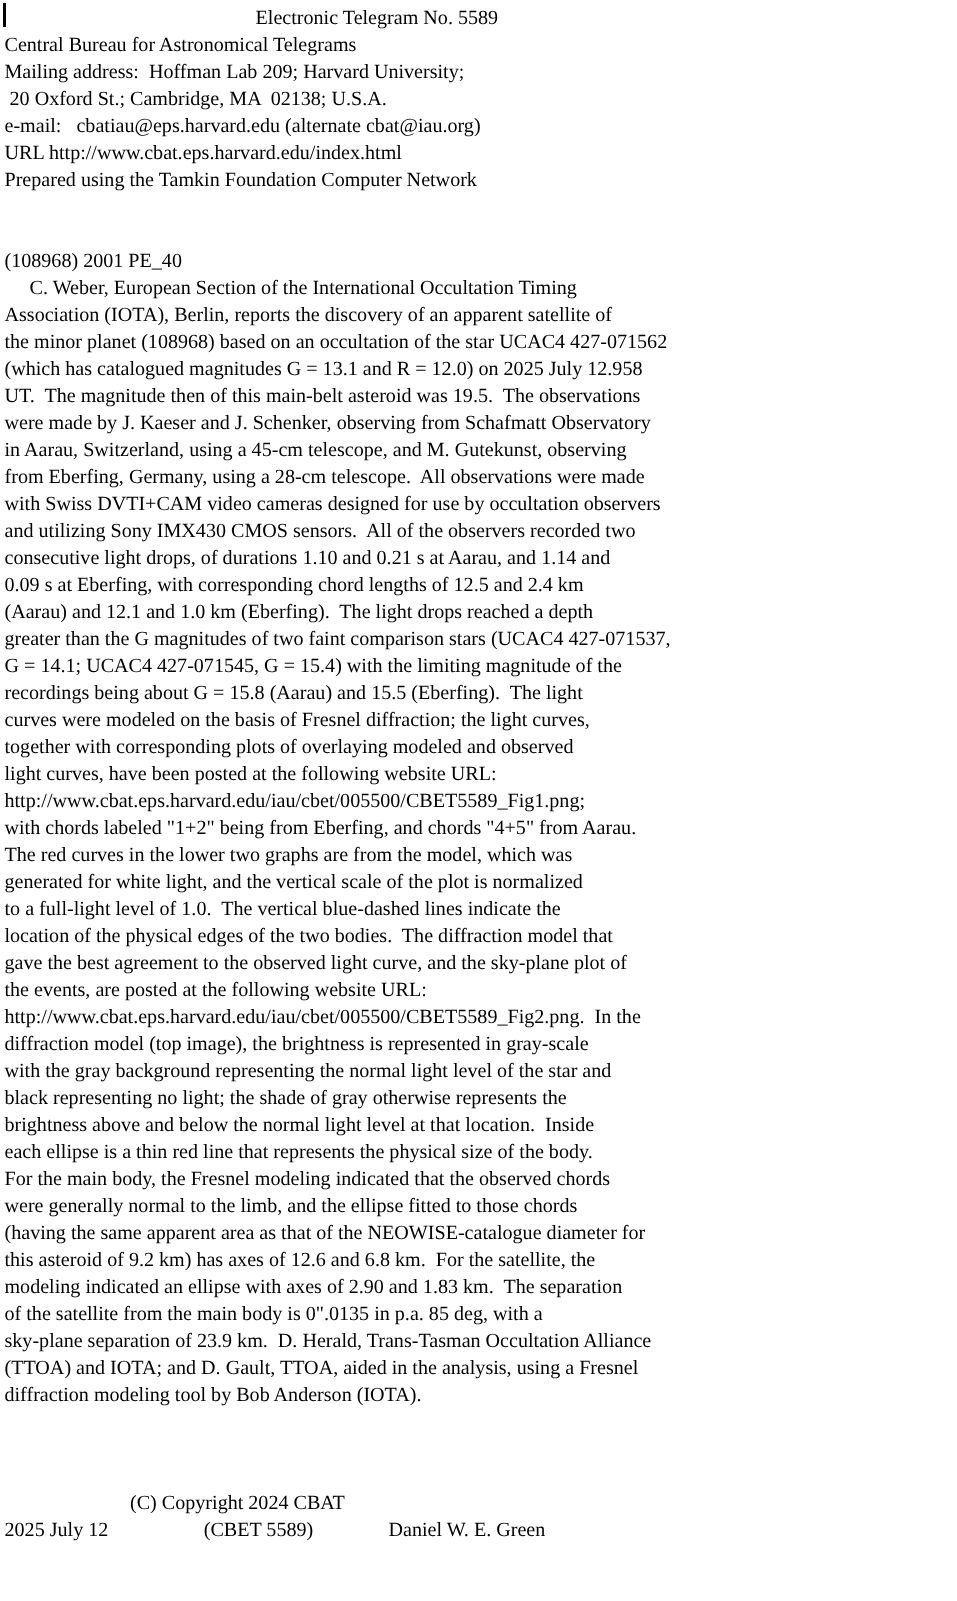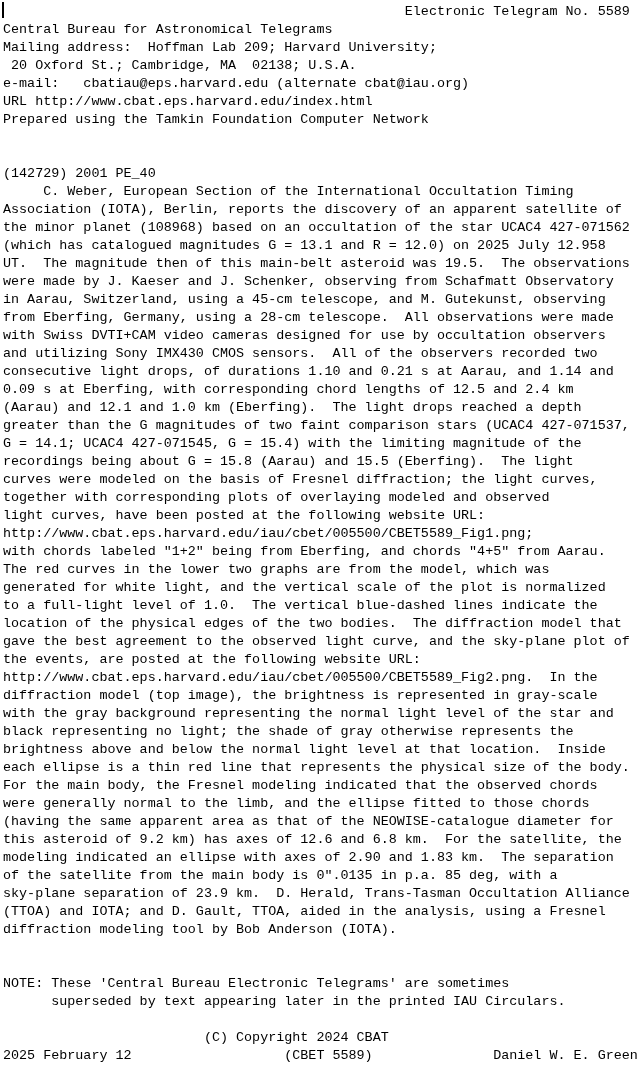--- a/index.html
+++ b/index.html
@@ -9,21 +9,21 @@
     width: 638px;
     height: 1067px;
     overflow: hidden;
   }
   .doc {
     position: relative;
     box-sizing: border-box;
     width: 638px;
     height: 844px;
     padding: 3px 0 0 3px;
-    font-family: Liberation Mono, monospace;
+    font-family: Liberation Serif, serif;
     font-size: 13.4px;
     line-height: 18px;
     color: #000000;
   }
   .doc pre {
     margin: 0;
     font: inherit;
     white-space: pre;
   }
   .gap2 { height: 36px; }  
@@ -46,21 +46,21 @@
   <pre>                                                  Electronic Telegram No. 5589
 Central Bureau for Astronomical Telegrams
 Mailing address:  Hoffman Lab 209; Harvard University;
  20 Oxford St.; Cambridge, MA  02138; U.S.A.
 e-mail:   cbatiau@eps.harvard.edu (alternate cbat@iau.org)
 URL http://www.cbat.eps.harvard.edu/index.html
 Prepared using the Tamkin Foundation Computer Network</pre>
 
   <div class="gap2"></div>
 
-  <pre>(142729) 2001 PE_40</pre>
+  <pre>(108968) 2001 PE_40</pre>
 
   <pre>     C. Weber, European Section of the International Occultation Timing
 Association (IOTA), Berlin, reports the discovery of an apparent satellite of
 the minor planet (108968) based on an occultation of the star UCAC4 427-071562
 (which has catalogued magnitudes G = 13.1 and R = 12.0) on 2025 July 12.958
 UT.  The magnitude then of this main-belt asteroid was 19.5.  The observations
 were made by J. Kaeser and J. Schenker, observing from Schafmatt Observatory
 in Aarau, Switzerland, using a 45-cm telescope, and M. Gutekunst, observing
 from Eberfing, Germany, using a 28-cm telescope.  All observations were made
 with Swiss DVTI+CAM video cameras designed for use by occultation observers
@@ -93,21 +93,19 @@
 (having the same apparent area as that of the NEOWISE-catalogue diameter for
 this asteroid of 9.2 km) has axes of 12.6 and 6.8 km.  For the satellite, the
 modeling indicated an ellipse with axes of 2.90 and 1.83 km.  The separation
 of the satellite from the main body is 0".0135 in p.a. 85 deg, with a
 sky-plane separation of 23.9 km.  D. Herald, Trans-Tasman Occultation Alliance
 (TTOA) and IOTA; and D. Gault, TTOA, aided in the analysis, using a Fresnel
 diffraction modeling tool by Bob Anderson (IOTA).</pre>
 
   <div class="gap2"></div>
 
-  <pre>NOTE: These 'Central Bureau Electronic Telegrams' are sometimes
-      superseded by text appearing later in the printed IAU Circulars.</pre>
 
   <div class="gap1"></div>
 
   <pre>                         (C) Copyright 2024 CBAT</pre>
 
-  <pre>2025 February 12                   (CBET 5589)               Daniel W. E. Green</pre>
+  <pre>2025 July 12                   (CBET 5589)               Daniel W. E. Green</pre>
 </div>
 
 </body></html>

